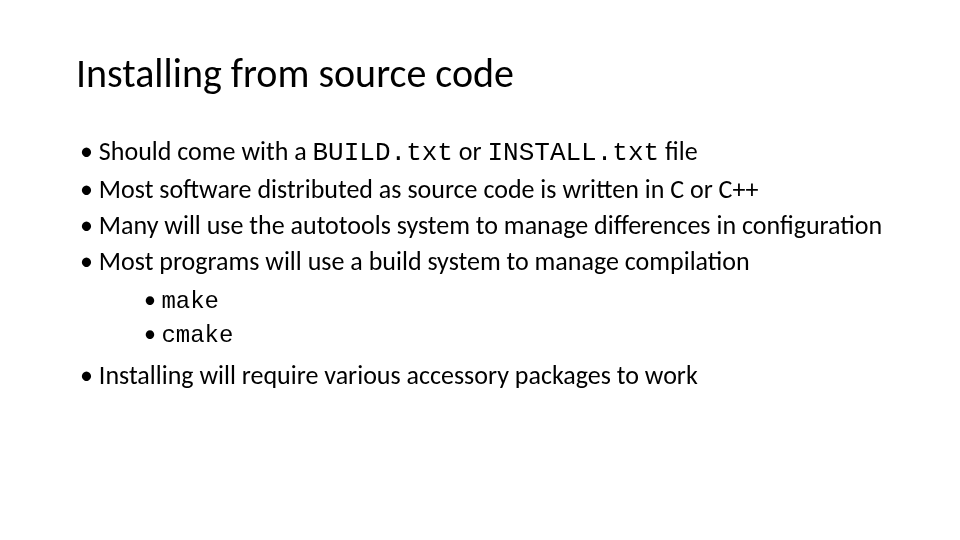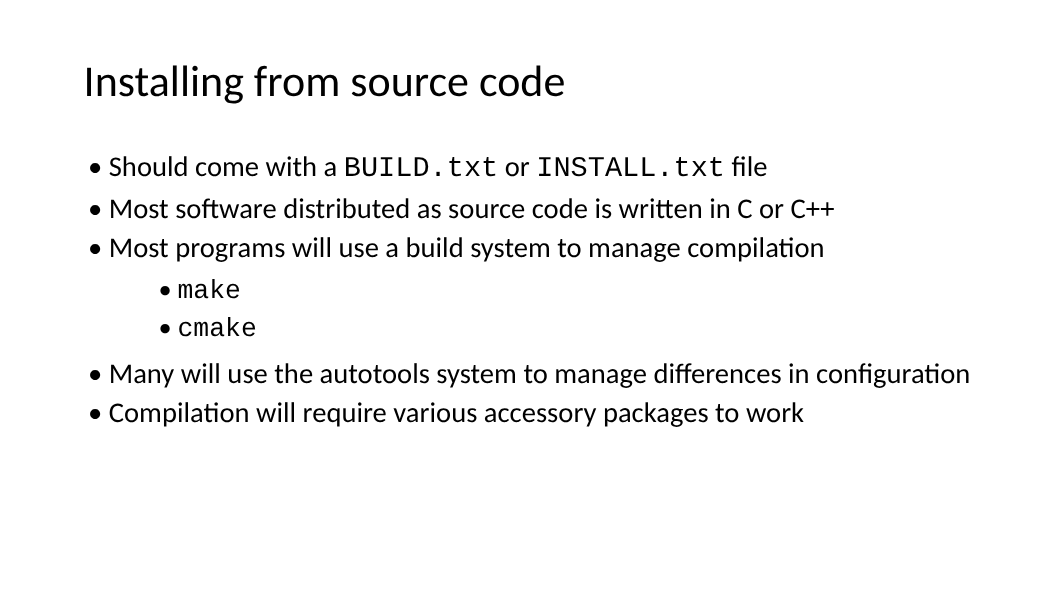--- a/index.html
+++ b/index.html
@@ -73,34 +73,34 @@
 
     <li>
       <span>Should come with a </span><span class="mono">BUILD.txt</span><span> or </span><span class="mono">INSTALL.txt</span><span> file</span>
     </li>
 
     <li>
       <span>Most software distributed as source code is written in C or C++</span>
     </li>
 
     <li>
+      <span>Many will use the autotools system to manage differences in configuration</span>
+    </li>
+
+    <li>
       <span>Most programs will use a build system to manage compilation</span>
       <ul class="level2">
         <li>
           <span>make</span>
         </li>
         <li>
           <span>cmake</span>
         </li>
       </ul>
     </li>
 
     <li>
-      <span>Many will use the autotools system to manage differences in configuration</span>
-    </li>
-
-    <li>
-      <span>Compilation will require various accessory packages to work</span>
+      <span>Installing will require various accessory packages to work</span>
     </li>
 
   </ul>
 
 </div>
 
 </body></html>

